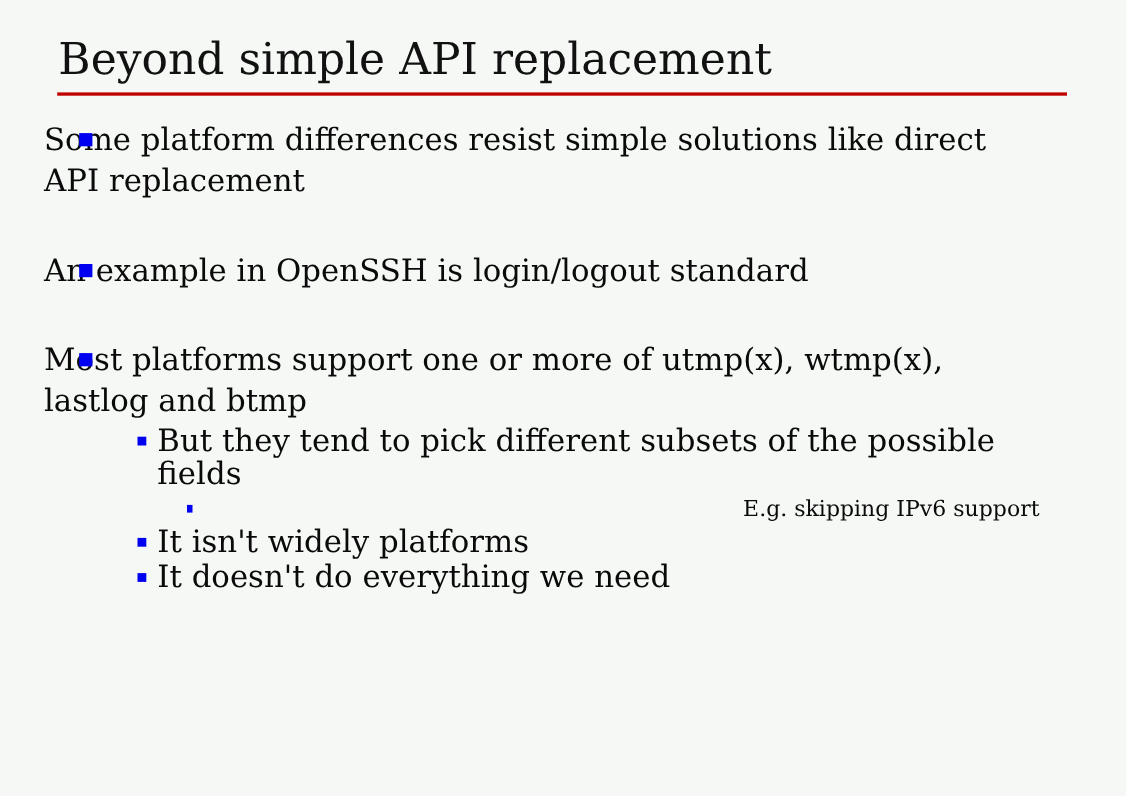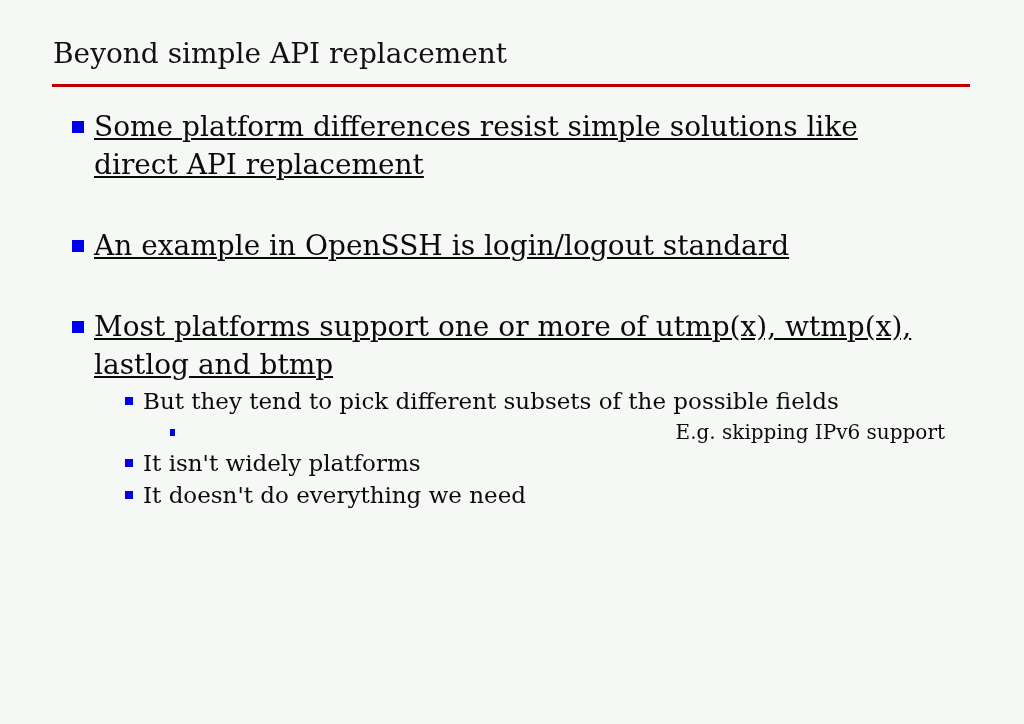--- a/index.html
+++ b/index.html
@@ -14,21 +14,21 @@
     color: #0a0a0a;
     overflow: hidden;
   }
   .slide {
     position: relative;
     width: 1024px;
     height: 724px;
   }
   .title {
     margin: 30px 0 0 53px;
-    font-size: 28px;
+    font-size: 40px;
     font-weight: normal;
     line-height: 48px;
     letter-spacing: 0px;
     color: #111111;
   }
   .rule {
     margin: 6px 0 0 52px;
     width: 918px;
     height: 3px;
     background: #c00000;
@@ -36,35 +36,34 @@
   ul.bullets {
     list-style: none;
     margin: 21px 0 0 0;
     padding: 0;
     width: 945px;
   }
   li {
     position: relative;
   }
   li.l1 {
-    padding-left: 94px;
+    padding-left: 40px;
     font-size: 28px;
     line-height: 38px;
     margin-top: 43px;
-    text-decoration: underline;
   }
   li.l1.first {
     margin-top: 0;
   }
   li.l1.mt-sm {
     margin-top: 26px;
   }
   li.l2 {
     padding-left: 143px;
-    font-size: 23px;
+    font-size: 28px;
     line-height: 30px;
     margin-top: 2px;
   }
   li.l3 {
     padding-left: 186px;
     font-size: 20px;
     line-height: 28px;
     margin-top: 2px;
     text-align: right;
   }

